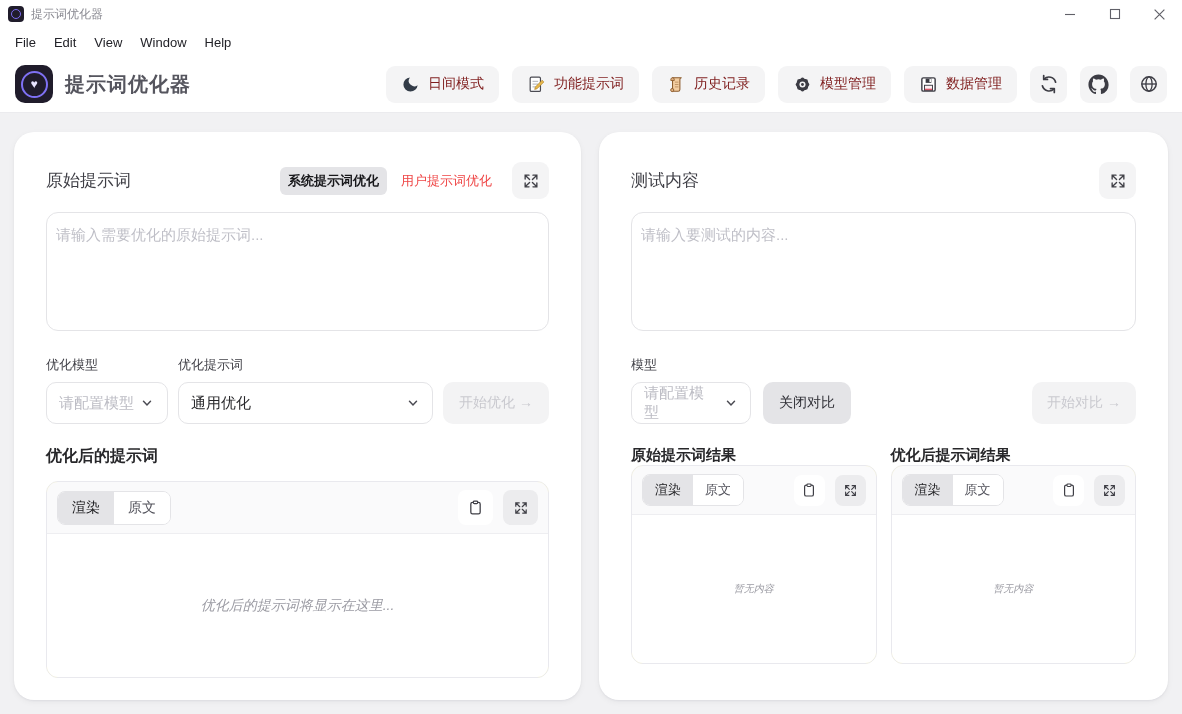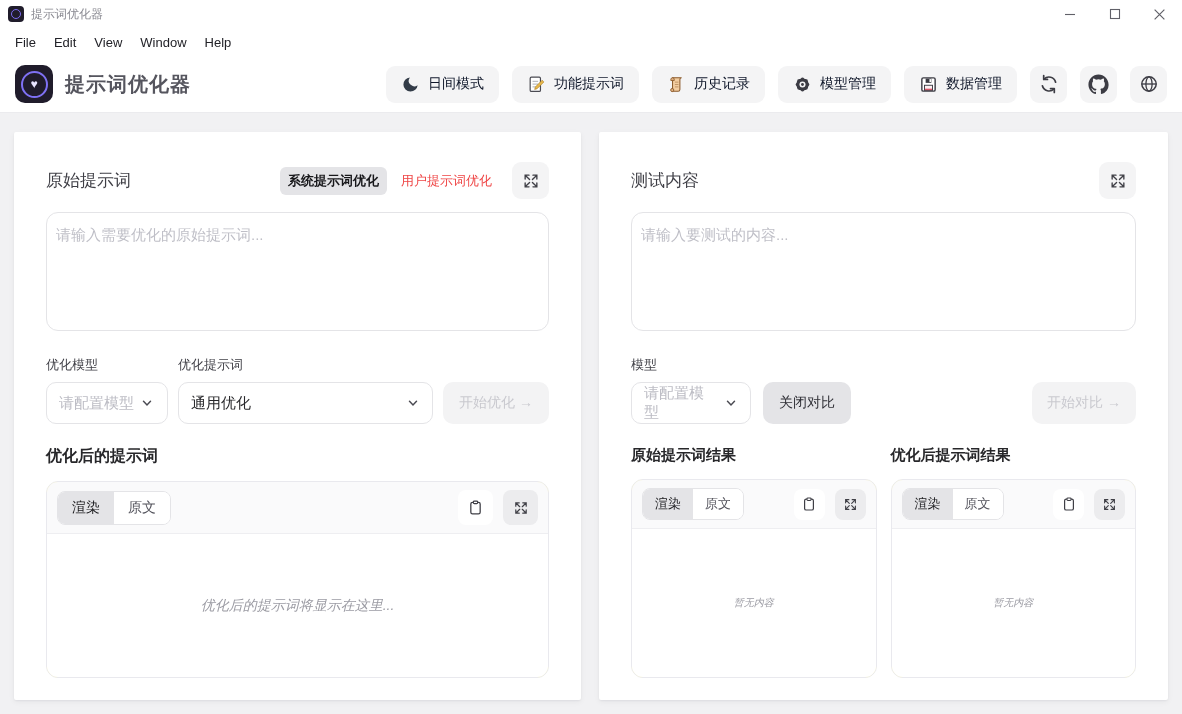--- a/index.html
+++ b/index.html
@@ -23,27 +23,27 @@
   .menubar { height:28px; background:#fff; display:flex; align-items:center; padding-left:6px; font-size:13px; color:#222228; }
   .menu-item { padding:4px 9px; border-radius:3px; }
 
   
   .header { height:57px; background:#fff; border-bottom:1px solid #ebebee; display:flex; align-items:center; padding:0 15px; }
   .logo { width:38px; height:38px; border-radius:10px; background:#201c2b; display:flex; align-items:center; justify-content:center; flex:none; }
   .logo-ring { width:27px; height:27px; border-radius:50%; border:2px solid #7f71f4; display:flex; align-items:center; justify-content:center; }
   .logo-heart { color:#e9e5ff; font-size:12px; line-height:1; }
   .app-name { font-size:20px; font-weight:700; color:#55555e; margin-left:12px; letter-spacing:1px; }
   .header-actions { margin-left:auto; display:flex; align-items:center; gap:13px; }
-  .hbtn { height:37px; padding:0 15px; border-radius:9px; background:#f4f4f5; display:flex; align-items:center; gap:8px; font-size:14px; color:#0f172a; }
+  .hbtn { height:37px; padding:0 15px; border-radius:9px; background:#f4f4f5; display:flex; align-items:center; gap:8px; font-size:14px; color:#7f1d1d; }
   .hbtn.icon-only { width:37px; padding:0; justify-content:center; }
   .ico { display:flex; align-items:center; justify-content:center; }
 
   
   .main { display:flex; gap:18px; padding:19px 14px 0 14px; }
-  .card { background:#fff; border-radius:2px; box-shadow:0 1px 2px rgba(16,24,40,.05), 0 2px 6px rgba(16,24,40,.05); padding:30px 32px 32px 32px; height:568px; }
+  .card { background:#fff; border-radius:20px; box-shadow:0 1px 2px rgba(16,24,40,.05), 0 2px 6px rgba(16,24,40,.05); padding:30px 32px 32px 32px; height:568px; }
   .card.left { width:567px; flex:none; }
   .card.right { flex:1; }
 
   .panel-head { display:flex; align-items:center; height:37px; }
   .panel-title { font-size:17px; font-weight:400; color:#3f3f46; }
   .opt-tabs { margin-left:auto; display:flex; align-items:center; gap:6px; font-size:13px; }
   .opt-tab { padding:5px 8px; border-radius:6px; color:#ef4444; }
   .opt-tab.active { background:#e4e4e7; color:#18181b; font-weight:700; }
   .sq-btn { width:37px; height:37px; flex:none; border-radius:9px; background:#f4f4f5; display:flex; align-items:center; justify-content:center; margin-left:12px; }
 
@@ -55,21 +55,21 @@
   .field label { font-size:13px; color:#3f3f46; }
   .select { height:42px; border:1px solid #e4e4e7; border-radius:10px; background:#fff; display:flex; align-items:center; padding:0 12px; gap:6px; font-size:15px; }
   .select .ph { color:#bcbcc4; }
   .select.between { justify-content:space-between; }
   .btn-disabled { height:42px; align-self:flex-end; border-radius:10px; background:#f3f3f4; color:#c9c9cf; font-size:14px; }
   .btn-toggle { height:42px; align-self:flex-end; border-radius:10px; background:#e4e4e7; color:#2f2f36; font-size:14px; padding:0 16px; margin-left:2px; }
   .grow { flex:1; }
   .spacer { flex:1; }
 
   .section-title { margin-top:22px; font-size:16px; font-weight:700; color:#27272a; }
-  .results-title { font-size:15px; font-weight:700; color:#27272a; margin-bottom:14px; }
+  .results-title { font-size:15px; font-weight:700; color:#27272a; }
 
   .output-panel { margin-top:14px; border:1px solid #e9e9ee; border-radius:12px; overflow:hidden; background:#fef9c3; }
   .output-head { display:flex; align-items:center; padding:8px 10px; background:#fafafb; border-bottom:1px solid #eeeef1; }
   .seg { display:inline-flex; border:1px solid #e4e4e7; border-radius:8px; overflow:hidden; background:#fff; }
   .seg-item { padding:7px 14px; font-size:14px; color:#52525b; background:#fff; }
   .seg-item.active { background:#e4e4e7; color:#18181b; }
   .out-actions { margin-left:auto; display:flex; align-items:center; gap:10px; }
   .out-btn { width:35px; height:35px; border-radius:8px; background:#fff; display:flex; align-items:center; justify-content:center; }
   .out-btn.gray { background:#ececee; }
   .output-body { height:143px; display:flex; align-items:center; justify-content:center; background:#fff; }

